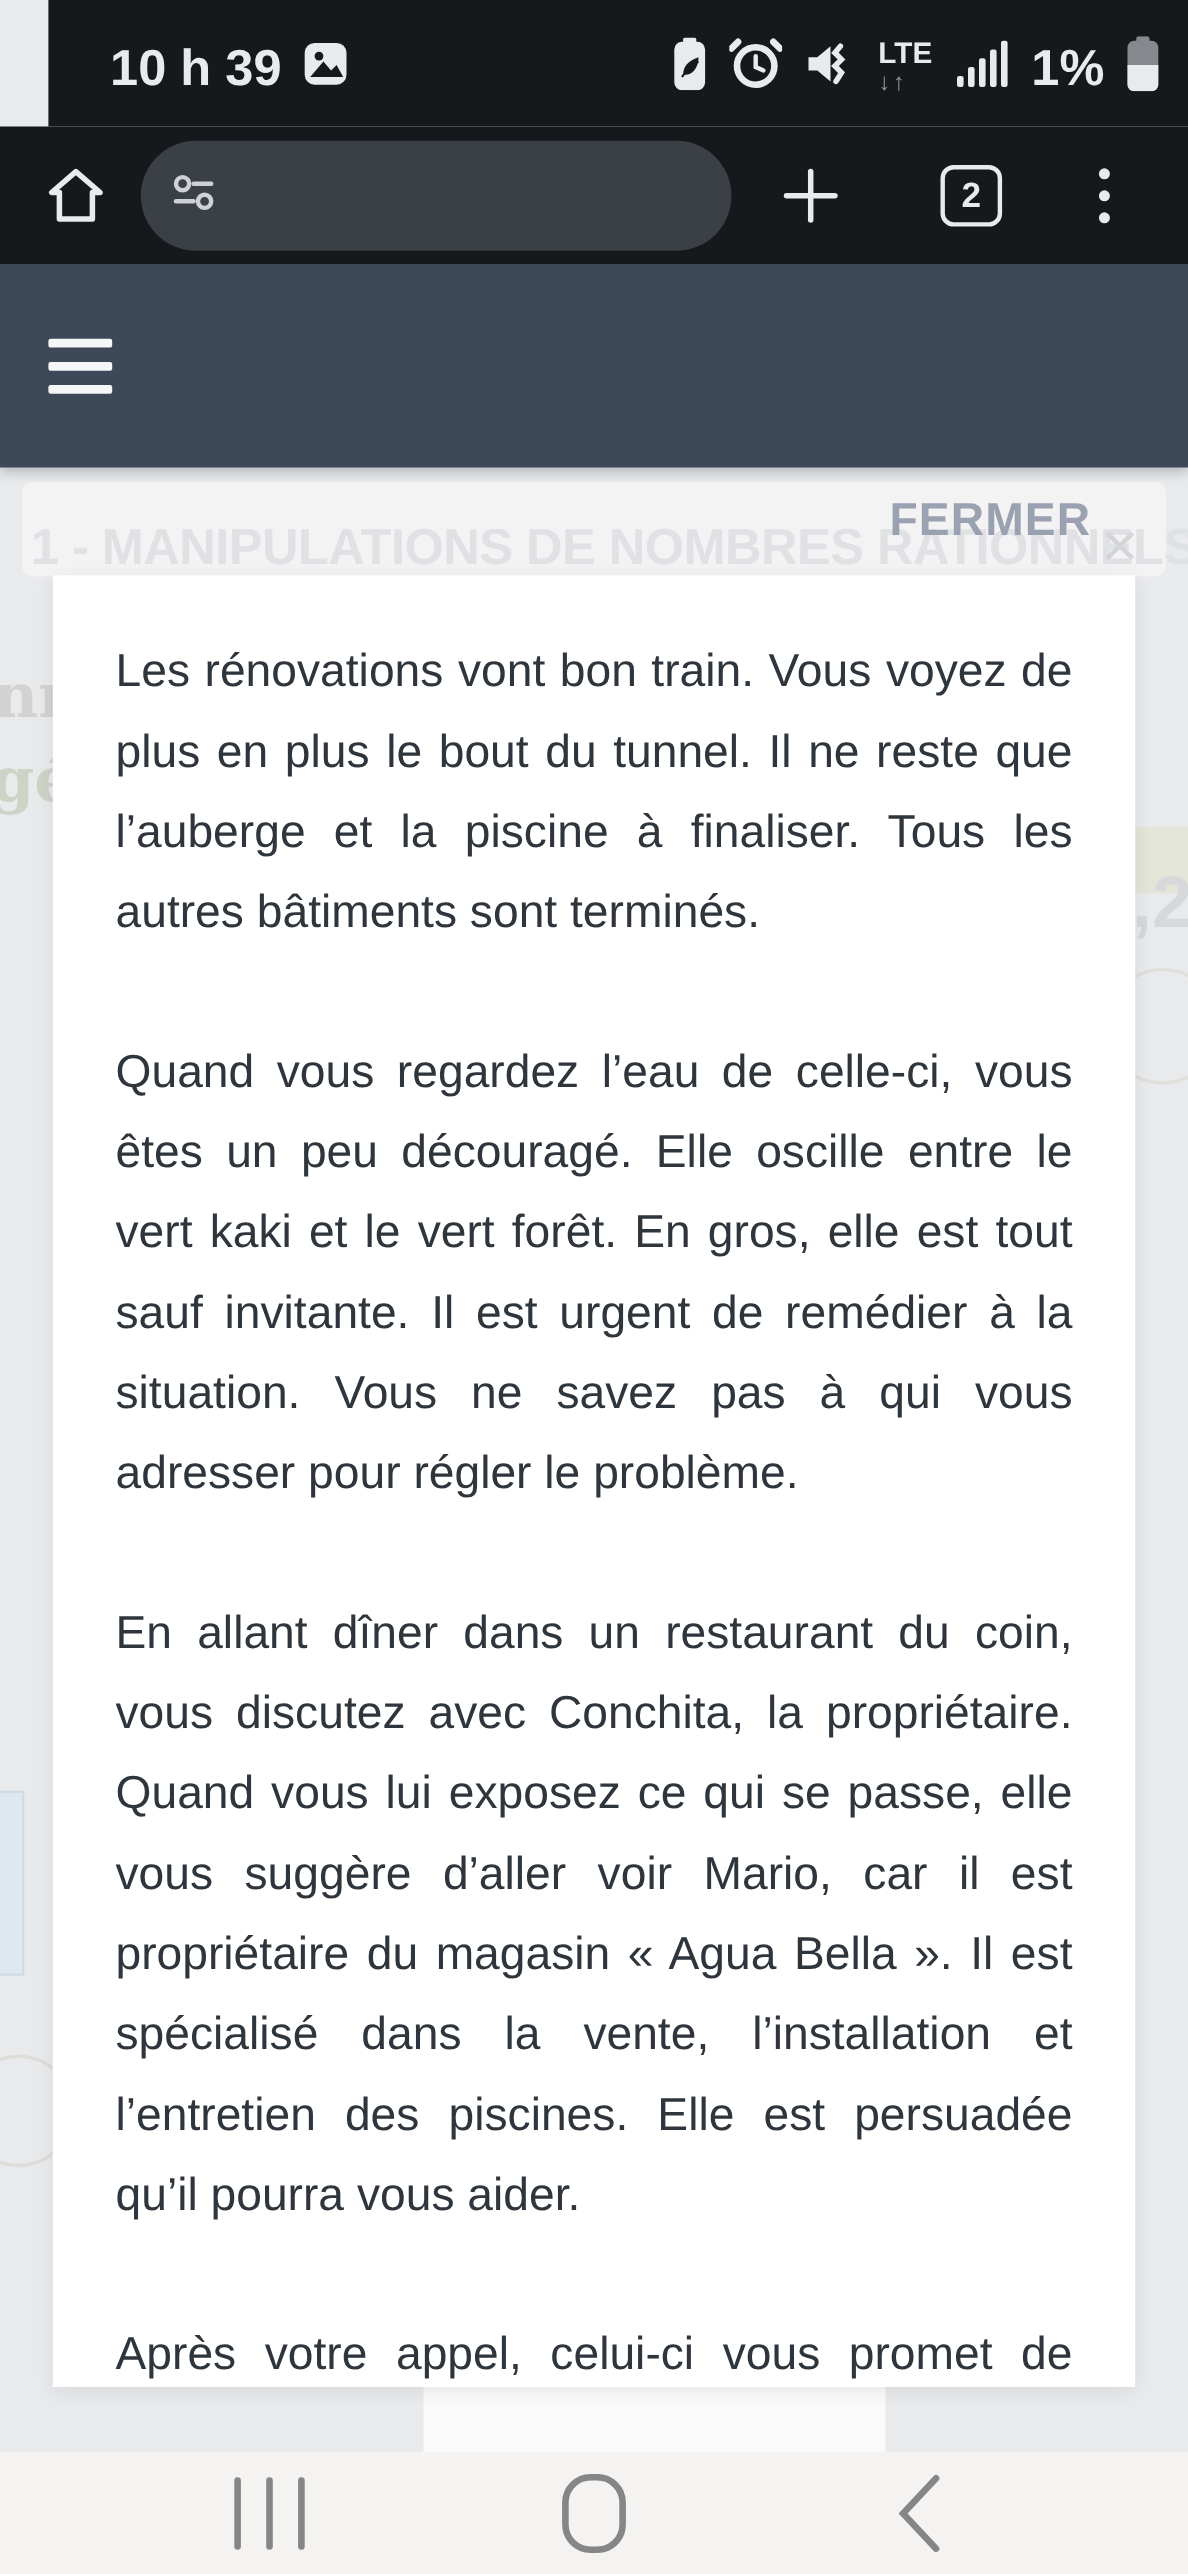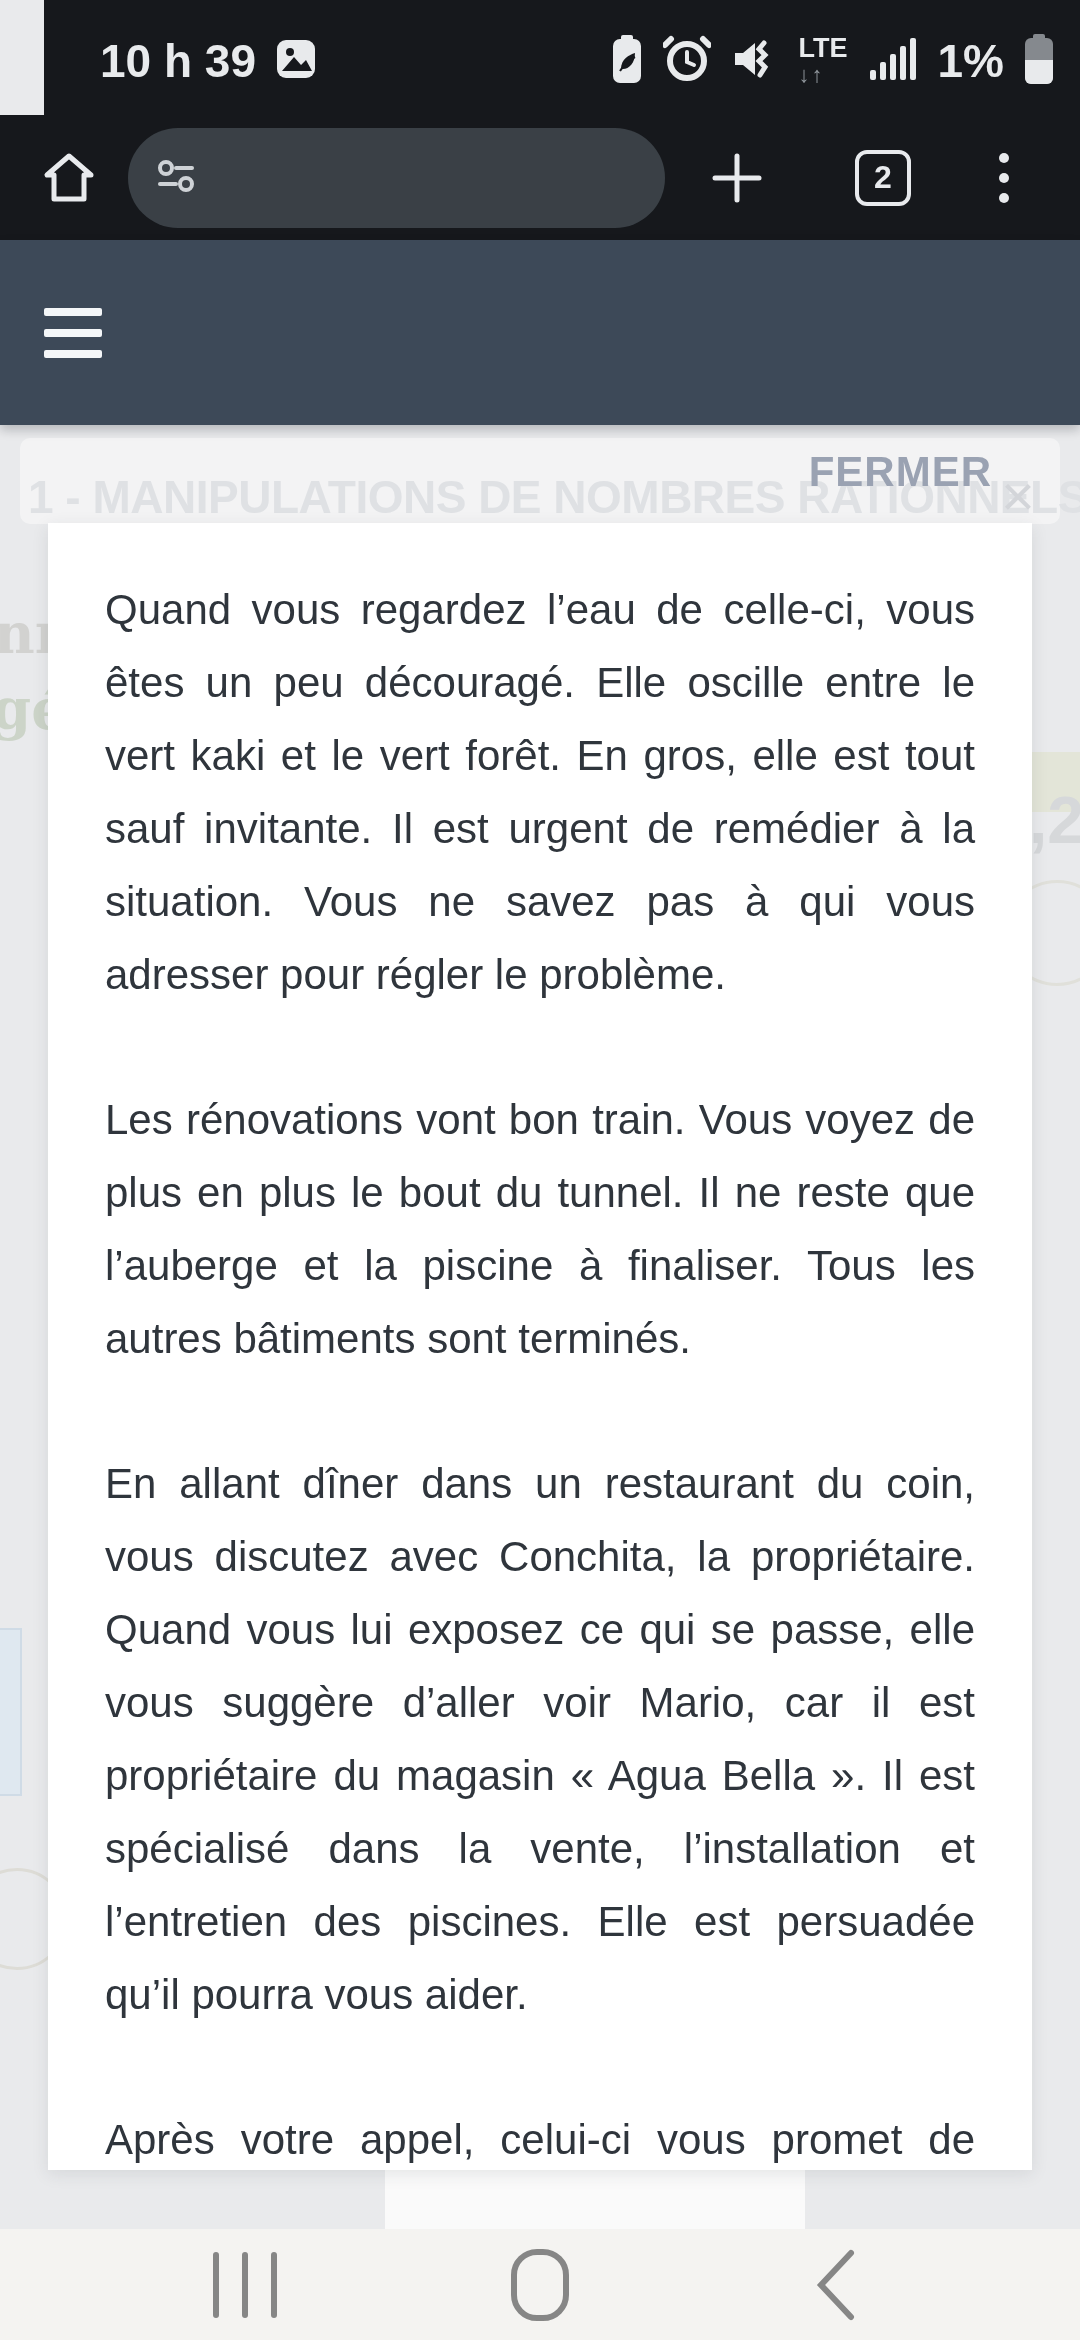--- a/index.html
+++ b/index.html
@@ -207,22 +207,22 @@
   <span class="frag frag-2">,2</span>
   <div class="frag-bluebox"></div>
   <div class="frag-circle-l"></div>
   <div class="frag-circle-r"></div>
   <div class="frag-whiteband"></div>
 
   <div class="fermer">FERMER</div>
   <div class="close-x">×</div>
 
   <div class="modal">
+    <p>Les rénovations vont bon train. Vous voyez de plus en plus le bout du tunnel. Il ne reste que l’auberge et la piscine à finaliser. Tous les autres bâtiments sont terminés.</p>
     <p>Quand vous regardez l’eau de celle-ci, vous êtes un peu découragé. Elle oscille entre le vert kaki et le vert forêt. En gros, elle est tout sauf invitante. Il est urgent de remédier à la situation. Vous ne savez pas à qui vous adresser pour régler le problème.</p>
-    <p>Les rénovations vont bon train. Vous voyez de plus en plus le bout du tunnel. Il ne reste que l’auberge et la piscine à finaliser. Tous les autres bâtiments sont terminés.</p>
     <p>En allant dîner dans un restaurant du coin, vous discutez avec Conchita, la propriétaire. Quand vous lui exposez ce qui se passe, elle vous suggère d’aller voir Mario, car il est propriétaire du magasin « Agua Bella ». Il est spécialisé dans la vente, l’installation et l’entretien des piscines. Elle est persuadée qu’il pourra vous aider.</p>
     <p>Après votre appel, celui-ci vous promet de passer le lendemain avec son attirail pour faire des</p>
   </div>
 
   <div class="nav-bar">
     <div class="nav-item">
       <span class="recents">
           <i></i>
           <i></i>
           <i></i>

